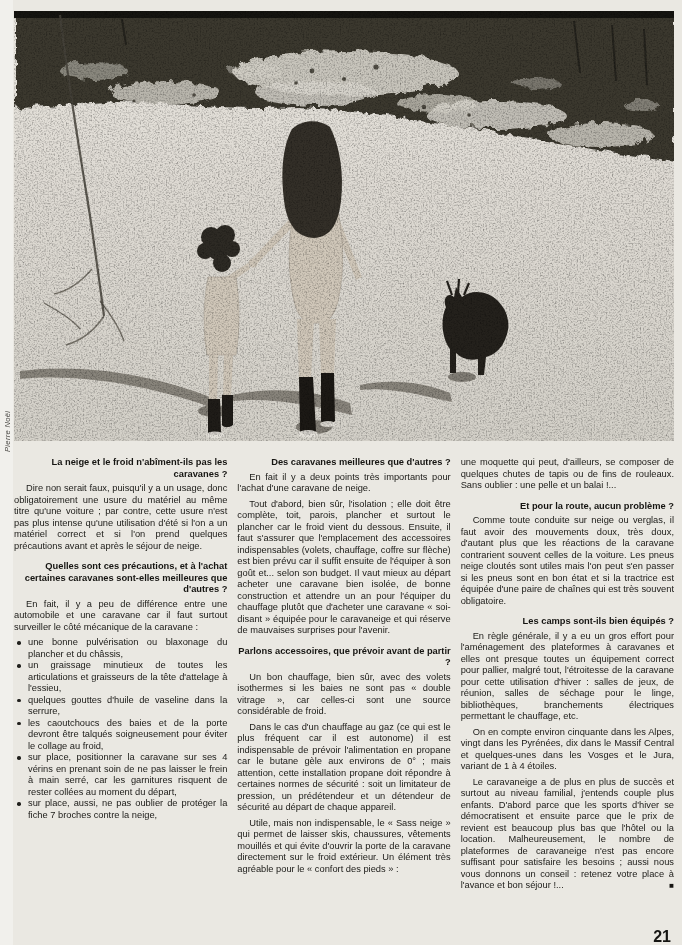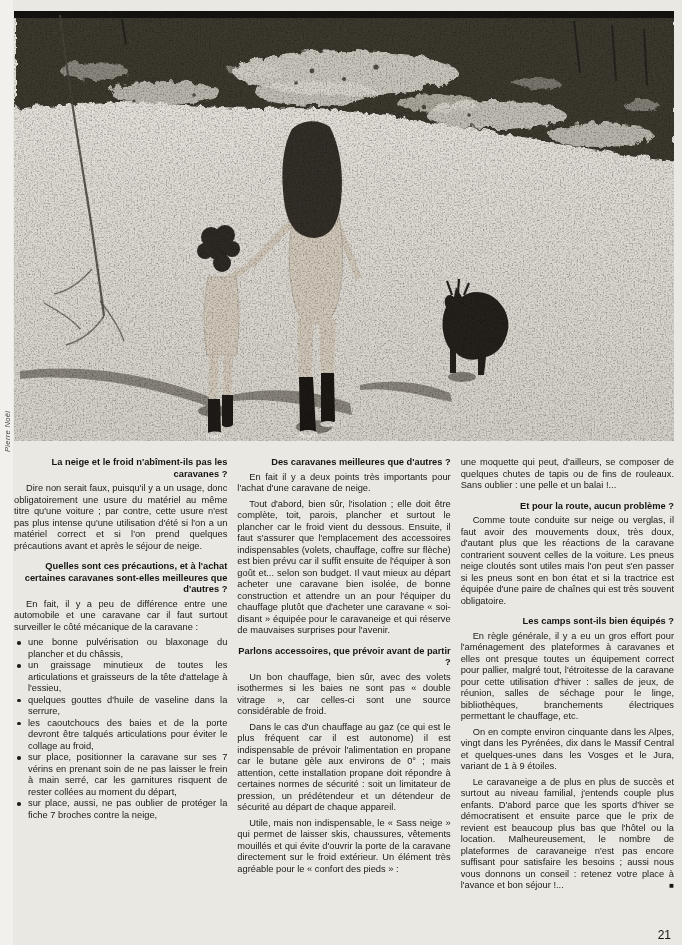--- a/index.html
+++ b/index.html
@@ -41,21 +41,21 @@
   .column p.para.noindent{text-indent:0;}
   ul.bullets{margin:0;padding:0;list-style:none;}
   ul.bullets li{position:relative;padding-left:14px;margin:0;}
   ul.bullets li::before{
     content:"";position:absolute;left:3px;top:4px;
     width:3.5px;height:3.5px;border-radius:50%;background:#21201d;
   }
   .endmark{float:right;font-size:8px;line-height:11.5px;color:#161512;}
   .page-number{
     position:absolute;right:11px;top:928px;
-    font-size:12px;font-weight:normal;color:#161512;
+    font-size:16px;font-weight:bold;color:#161512;
   }
 </style>
 </head>
 <body>
 
 <div class="page">
   <div class="page-edge"></div>
 
   <div class="photo-frame">
     <svg width="660" height="430" viewBox="0 0 660 430" xmlns="http://www.w3.org/2000/svg">
@@ -177,39 +177,39 @@
   <div class="content">
       <div class="column">
         <h3 class="heading">La neige et le froid n'abîment-ils pas les caravanes ?</h3>
         <p class="para">Dire non serait faux, puisqu'il y a un usage, donc obligatoirement une usure du matériel au même titre qu'une voiture ; par contre, cette usure n'est pas plus intense qu'une utilisation d'été si l'on a un matériel correct et si l'on prend quelques précautions avant et après le séjour de neige.</p>
         <h3 class="heading">Quelles sont ces précautions, et à l'achat certaines caravanes sont-elles meilleures que d'autres ?</h3>
         <p class="para">En fait, il y a peu de différence entre une automobile et une caravane car il faut surtout surveiller le côté mécanique de la caravane :</p>
         <ul class="bullets">
           <li>une bonne pulvérisation ou blaxonage du plancher et du châssis,</li>
           <li>un graissage minutieux de toutes les articulations et graisseurs de la tête d'attelage à l'essieu,</li>
           <li>quelques gouttes d'huile de vaseline dans la serrure,</li>
-          <li>les caoutchoucs des baies et de la porte devront être talqués articulations pour éviter le collage au froid,</li>
-          <li>sur place, positionner la caravane sur ses 7 vérins en prenant soin de ne pas laisser le frein à main serré, car les garnitures risquent de rester collées au moment du départ,</li>
+          <li>les caoutchoucs des baies et de la porte devront être talqués soigneusement pour éviter le collage au froid,</li>
+          <li>sur place, positionner la caravane sur ses 4 vérins en prenant soin de ne pas laisser le frein à main serré, car les garnitures risquent de rester collées au moment du départ,</li>
           <li>sur place, aussi, ne pas oublier de protéger la fiche 7 broches contre la neige,</li>
         </ul>
       </div>
       <div class="column">
         <h3 class="heading">Des caravanes meilleures que d'autres ?</h3>
         <p class="para">En fait il y a deux points très importants pour l'achat d'une caravane de neige.</p>
         <p class="para">Tout d'abord, bien sûr, l'isolation ; elle doit être complète, toit, parois, plancher et surtout le plancher car le froid vient du dessous. Ensuite, il faut s'assurer que l'emplacement des accessoires indispensables (volets, chauffage, coffre sur flèche) est bien prévu car il suffit ensuite de l'équiper à son goût et... selon son budget. Il vaut mieux au départ acheter une caravane bien isolée, de bonne construction et attendre un an pour l'équiper du chauffage plutôt que d'acheter une caravane « soi-disant » équipée pour le caravaneige et qui réserve de mauvaises surprises pour l'avenir.</p>
         <h3 class="heading">Parlons accessoires, que prévoir avant de partir ?</h3>
         <p class="para">Un bon chauffage, bien sûr, avec des volets isothermes si les baies ne sont pas « double vitrage », car celles-ci sont une source considérable de froid.</p>
         <p class="para">Dans le cas d'un chauffage au gaz (ce qui est le plus fréquent car il est autonome) il est indispensable de prévoir l'alimentation en propane car le butane gèle aux environs de 0° ; mais attention, cette installation propane doit répondre à certaines normes de sécurité : soit un limitateur de pression, un prédétendeur et un détendeur de sécurité au départ de chaque appareil.</p>
         <p class="para">Utile, mais non indispensable, le « Sass neige » qui permet de laisser skis, chaussures, vêtements mouillés et qui évite d'ouvrir la porte de la caravane directement sur le froid extérieur. Un élément très agréable pour le « confort des pieds » :</p>
       </div>
       <div class="column">
         <p class="para noindent">une moquette qui peut, d'ailleurs, se composer de quelques chutes de tapis ou de fins de rouleaux. Sans oublier : une pelle et un balai !...</p>
         <h3 class="heading">Et pour la route, aucun problème ?</h3>
         <p class="para">Comme toute conduite sur neige ou verglas, il faut avoir des mouvements doux, très doux, d'autant plus que les réactions de la caravane contrarient souvent celles de la voiture. Les pneus neige cloutés sont utiles mais l'on peut s'en passer si les pneus sont en bon état et si la tractrice est équipée d'une paire de chaînes qui est très souvent obligatoire.</p>
         <h3 class="heading">Les camps sont-ils bien équipés ?</h3>
         <p class="para">En règle générale, il y a eu un gros effort pour l'aménagement des plateformes à caravanes et elles ont presque toutes un équipement correct pour pallier, malgré tout, l'étroitesse de la caravane pour cette utilisation d'hiver : salles de jeux, de réunion, salles de séchage pour le linge, bibliothèques, branchements électriques permettant le chauffage, etc.</p>
-        <p class="para">On en compte environ cinquante dans les Alpes, vingt dans les Pyrénées, dix dans le Massif Central et quelques-unes dans les Vosges et le Jura, variant de 1 à 9 étoiles.</p>
+        <p class="para">On en compte environ cinquante dans les Alpes, vingt dans les Pyrénées, dix dans le Massif Central et quelques-unes dans les Vosges et le Jura, variant de 1 à 4 étoiles.</p>
         <p class="para">Le caravaneige a de plus en plus de succès et surtout au niveau familial, j'entends couple plus enfants. D'abord parce que les sports d'hiver se démocratisent et ensuite parce que le prix de revient est beaucoup plus bas que l'hôtel ou la location. Malheureusement, le nombre de plateformes de caravaneige n'est pas encore suffisant pour satisfaire les besoins ; aussi nous vous donnons un conseil : retenez votre place à l'avance et bon séjour !...<span class="endmark">■</span></p>
       </div>
     </div>
 
   <div class="page-number">21</div>
 </div>
 
 </body></html>

